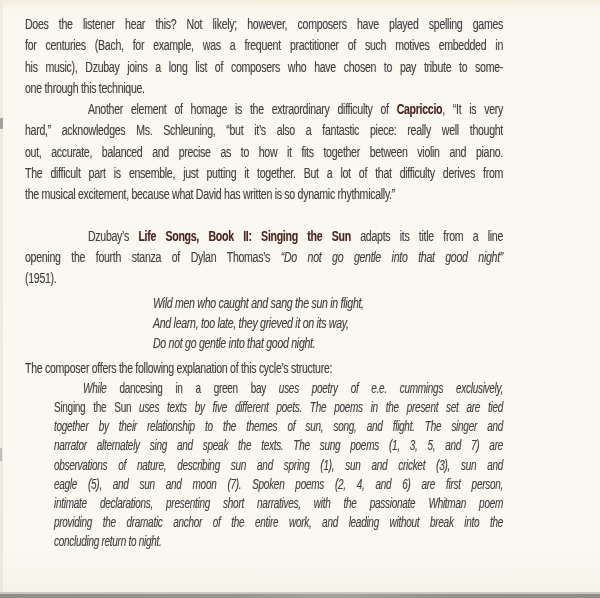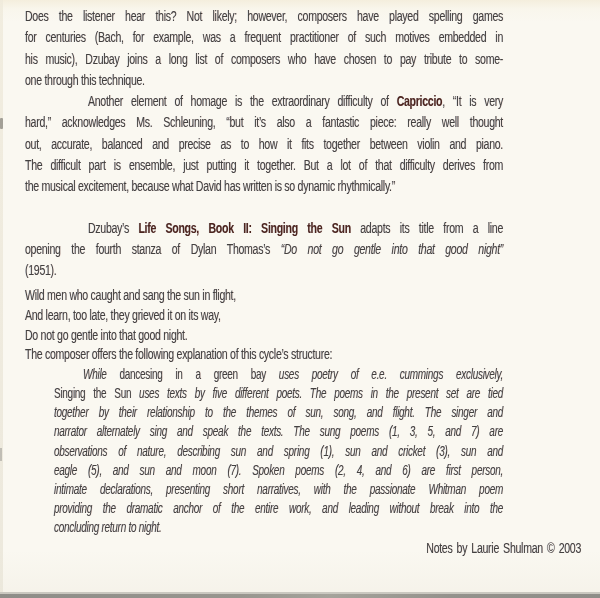--- a/index.html
+++ b/index.html
@@ -9,34 +9,34 @@
     font-family:"Liberation Sans",sans-serif; color:#434140;
   }
   .edge-left   { position:absolute; left:0; top:0; bottom:6px; width:3px;
                  background:linear-gradient(180deg,#efeadb,#e9e5d8); opacity:.8; }
   .edge-bottom-soft { position:absolute; left:0; right:0; bottom:4px; height:2px; background:#cac8c0; }
   .edge-bottom { position:absolute; left:0; right:0; bottom:0; height:4px;
                  background:linear-gradient(90deg,#8e8d88 0%,#98968f 40%,#a5a39b 55%,#94928c 75%,#8e8d88 100%); }
   .artifact-1 { position:absolute; left:0; top:118px; width:3px; height:11px; background:#55544f; opacity:.5; border-radius:1px; }
   .artifact-2 { position:absolute; left:0; top:448px; width:2px; height:13px; background:#8a8984; opacity:.45; }
 
-  .content { position:absolute; left:25px; top:6px; width:478px;
+  .content { position:absolute; left:25px; top:14px; width:478px;
              font-size:10.6px; letter-spacing:-0.3px; }
   .line {
     line-height:21.3px; height:21.3px;
     transform:scaleY(1.42); transform-origin:0 50%;
     text-shadow:0.4px 0 0 rgba(187,76,56,.16), -0.4px 0 0 rgba(56,102,165,.16);
   }
   .just    { text-align:justify; text-align-last:justify; }
   .indent  { text-indent:63px; }
 
   .para-gap  { margin-top:20px; }
-  .intro-gap { }
+  .intro-gap { margin-top:6px; }
 
-  .poem { margin-top:2px; }
+  .poem { margin-left:128px; margin-top:2px; font-style:italic; }
   .poem .line { line-height:20px; height:20px; }
 
   .quote { margin-left:29px; width:449px; font-style:italic;
            font-size:10px; letter-spacing:-0.28px; }
   .quote .line { line-height:19.2px; height:19.2px; }
   .quote .indent { text-indent:29px; }
 
   .byline { width:556px; }
   .byline .line { text-align:right; word-spacing:1.5px; }
 
@@ -82,19 +82,16 @@
         <div class="line just indent"><span>While </span><span class="seg-r">dancesing in a green bay</span><span> uses poetry of e.e. cummings exclusively,</span></div>
         <div class="line just"><span class="seg-r">Singing the Sun</span><span> uses texts by five different poets. The poems in the present set are tied</span></div>
         <div class="line just"><span>together by their relationship to the themes of sun, song, and flight. The singer and</span></div>
         <div class="line just"><span>narrator alternately sing and speak the texts. The sung poems (1, 3, 5, and 7) are</span></div>
         <div class="line just"><span>observations of nature, describing sun and spring (1), sun and cricket (3), sun and</span></div>
         <div class="line just"><span>eagle (5), and sun and moon (7). Spoken poems (2, 4, and 6) are first person,</span></div>
         <div class="line just"><span>intimate declarations, presenting short narratives, with the passionate Whitman poem</span></div>
         <div class="line just"><span>providing the dramatic anchor of the entire work, and leading without break into the</span></div>
         <div class="line"><span>concluding return to night.</span></div>
       </div>
-      <div class="block byline">
-        <div class="line"><span>Notes by Laurie Shulman © 2003</span></div>
-      </div>
     </div>
   <div class="edge-bottom-soft"></div>
   <div class="edge-bottom"></div>
 </div>
 
 </body></html>

